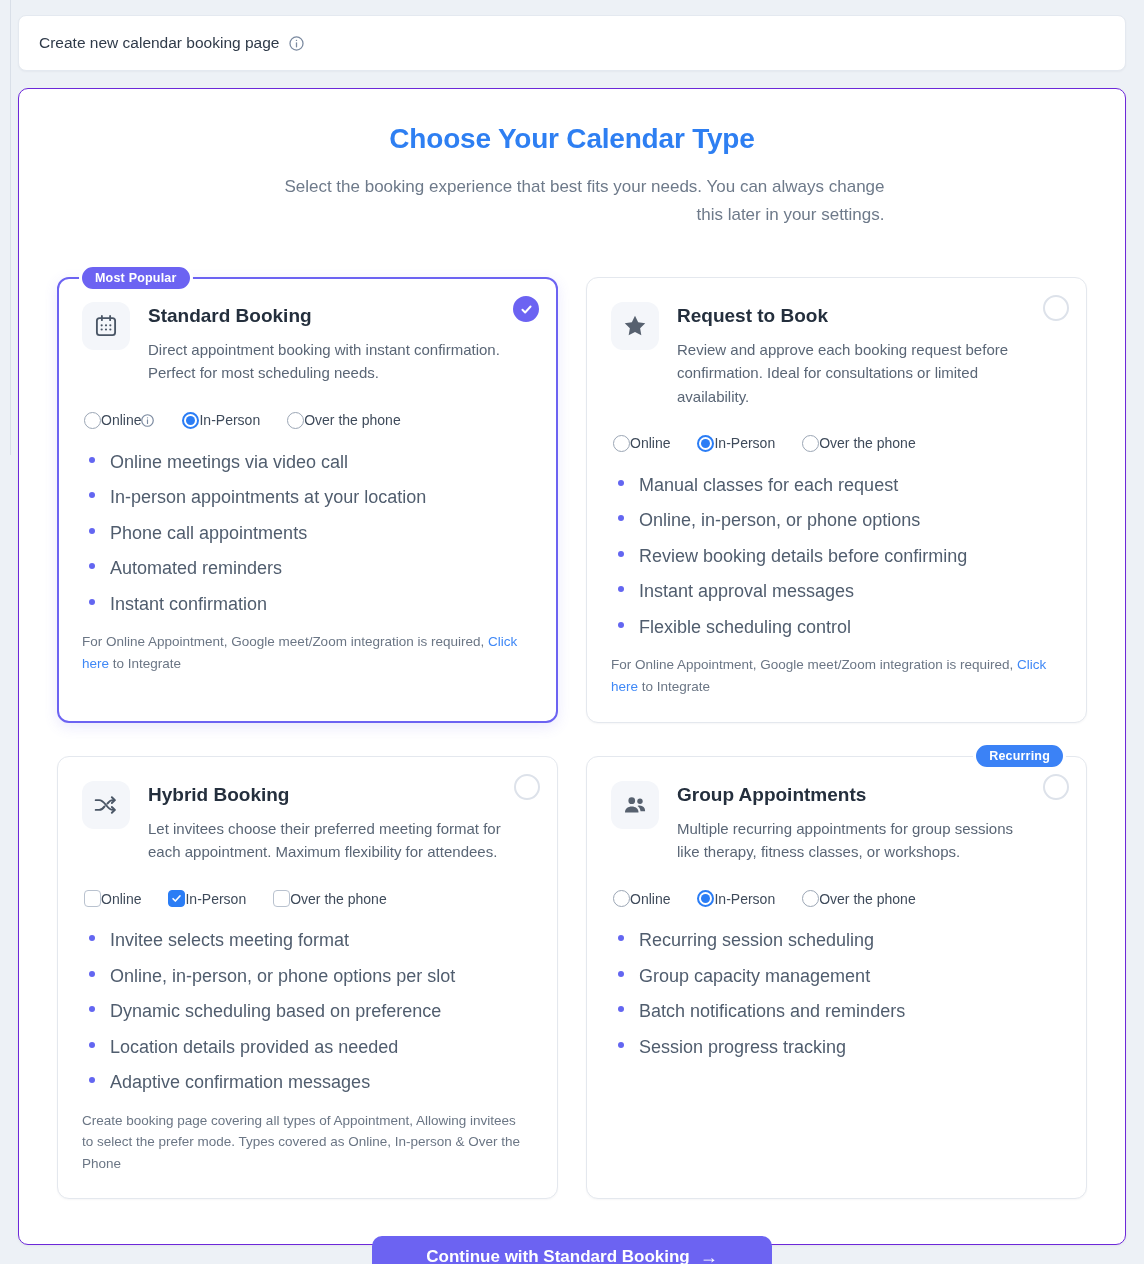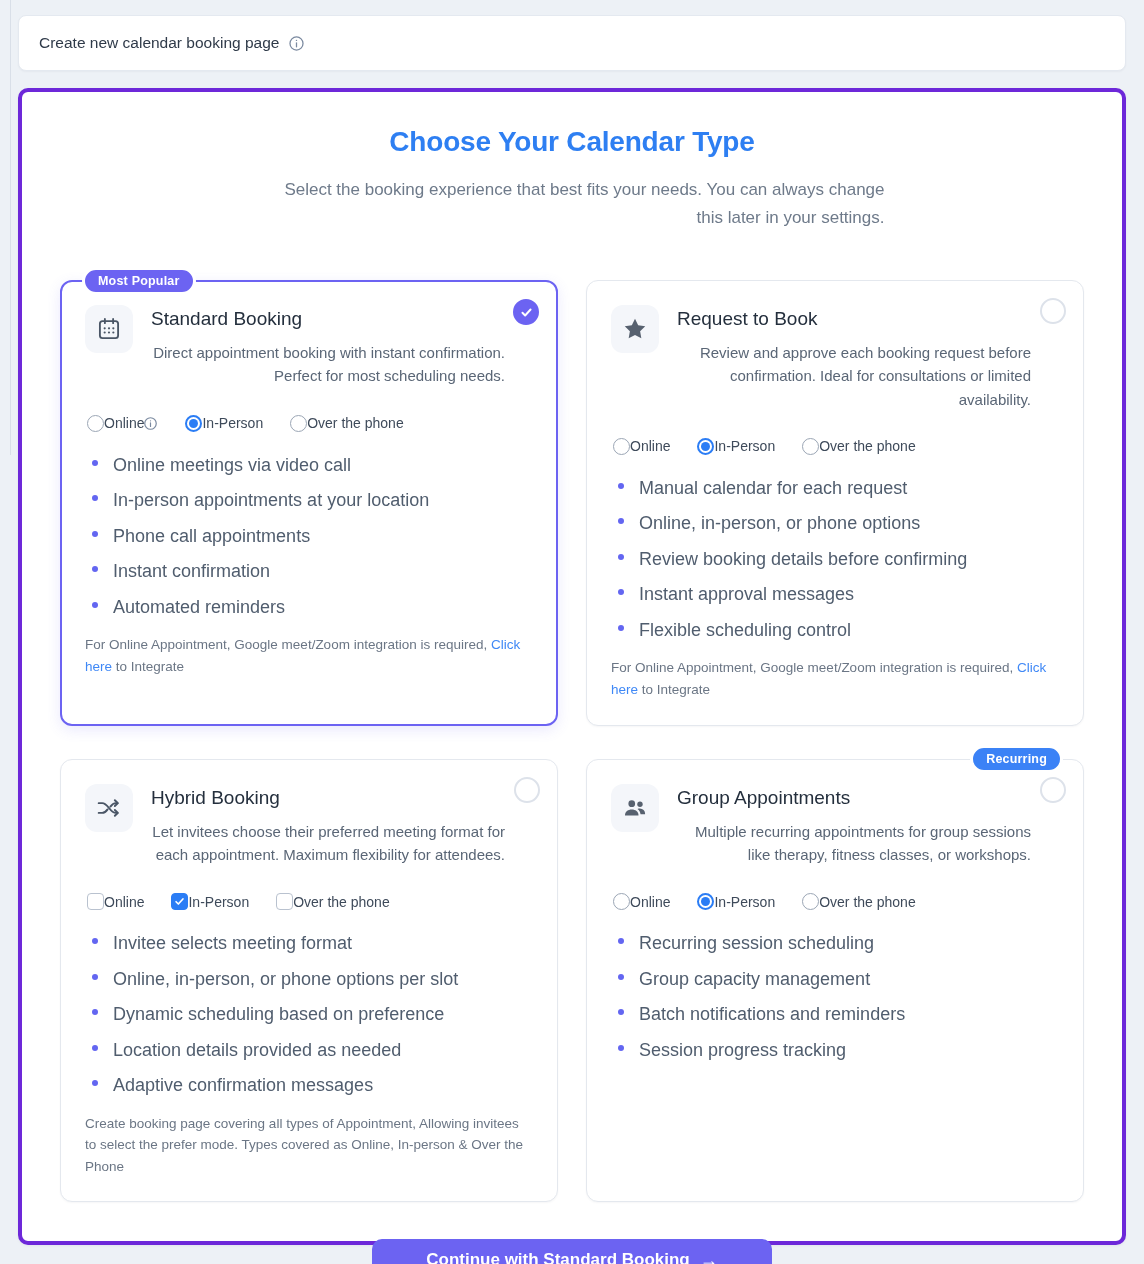--- a/index.html
+++ b/index.html
@@ -20,21 +20,21 @@
     position: absolute; left: 18px; right: 18px; top: 15px; height: 56px;
     background: #fff; border: 1px solid #e4e9f0; border-radius: 8px;
     display: flex; align-items: center; gap: 9px; padding: 0 20px;
     box-shadow: 0 1px 2px rgba(16,24,40,.04);
   }
   .topbar-title { font-size: 15.5px; color: #2f3a49; }
   .icon-info { width: 17px; height: 17px; display: inline-flex; }
   
   .main-card {
     position: absolute; left: 18px; right: 18px; top: 88px; height: 1157px;
-    background: #fff; border: 4px solid #6d28d9; border-radius: 10px;
+    background: #fff; border: 1px solid #6d28d9; border-radius: 10px;
     box-shadow: 0 1px 3px rgba(16,24,40,.05);
     padding: 34px 38px 0;
   }
   .page-title {
     text-align: center; color: #2e7ff2; font-size: 28px; font-weight: 700;
     letter-spacing: -.2px; margin-bottom: 18px;
   }
   .page-subtitle {
     text-align: right; color: #6e7a8a; font-size: 17px; line-height: 1.65;
     max-width: 625px; margin: 16px auto 48px;
@@ -67,22 +67,22 @@
     display: flex; align-items: center; justify-content: center;
   }
   .select-circle.on { background: #6c63f2; border-color: #6c63f2; }
   .select-circle svg { width: 13px; height: 13px; }
   .card-head { display: flex; gap: 18px; align-items: flex-start; }
   .icon-tile {
     width: 48px; height: 48px; border-radius: 12px; background: #f4f6fa;
     display: flex; align-items: center; justify-content: center; flex-shrink: 0;
   }
   .icon-tile svg { width: 26px; height: 26px; }
-  .card-title { font-size: 19px; font-weight: 400; color: #242f3d; margin: 3px 0 11px; }
-  .card-desc { font-size: 15px; color: #5a6676; line-height: 1.55; padding-right: 28px; text-align: right; }
+  .card-title { font-size: 19px; font-weight: 700; color: #242f3d; margin: 3px 0 11px; }
+  .card-desc { font-size: 15px; color: #5a6676; line-height: 1.55; padding-right: 28px; }
   .options-row {
     display: flex; align-items: center; gap: 27px; margin: 27px 0 0 2px;
   }
   .option { display: inline-flex; align-items: center; cursor: pointer; }
   .option-label { font-size: 14px; color: #3e4a5a; }
   .radio {
     width: 17px; height: 17px; border-radius: 50%;
     border: 1.5px solid #9ba6b5; background: #fff; position: relative; flex-shrink: 0;
   }
   .radio.checked { border: 2px solid #2b7df5; }
@@ -199,25 +199,25 @@
           <li class="feature">
             <span class="dot"></span>
             <span>In-person appointments at your location</span>
           </li>
           <li class="feature">
             <span class="dot"></span>
             <span>Phone call appointments</span>
           </li>
           <li class="feature">
             <span class="dot"></span>
+            <span>Automated reminders</span>
+          </li>
+          <li class="feature">
+            <span class="dot"></span>
             <span>Instant confirmation</span>
-          </li>
-          <li class="feature">
-            <span class="dot"></span>
-            <span>Automated reminders</span>
           </li>
         </ul>
         <p class="card-footer"><span>For Online Appointment, Google meet/Zoom integration is required, </span><a>Click here</a><span> to Integrate</span></p>
       </div>
       <div class="card">
         <span class="select-circle"></span>
         <div class="card-head">
           <div class="icon-tile">
             <svg viewBox="0 0 24 24" fill="#57616f">
               <path d="M12 2.6l2.92 5.93 6.54.95-4.73 4.6 1.12 6.52L12 17.52 6.15 20.6l1.12-6.52-4.73-4.6 6.54-.95z"></path>
@@ -238,21 +238,21 @@
             <span class="option-label">In-Person</span>
           </label>
           <label class="option">
             <span class="radio"></span>
             <span class="option-label">Over the phone</span>
           </label>
         </div>
         <ul class="features">
           <li class="feature">
             <span class="dot"></span>
-            <span>Manual calendar for each request</span>
+            <span>Manual classes for each request</span>
           </li>
           <li class="feature">
             <span class="dot"></span>
             <span>Online, in-person, or phone options</span>
           </li>
           <li class="feature">
             <span class="dot"></span>
             <span>Review booking details before confirming</span>
           </li>
           <li class="feature">

